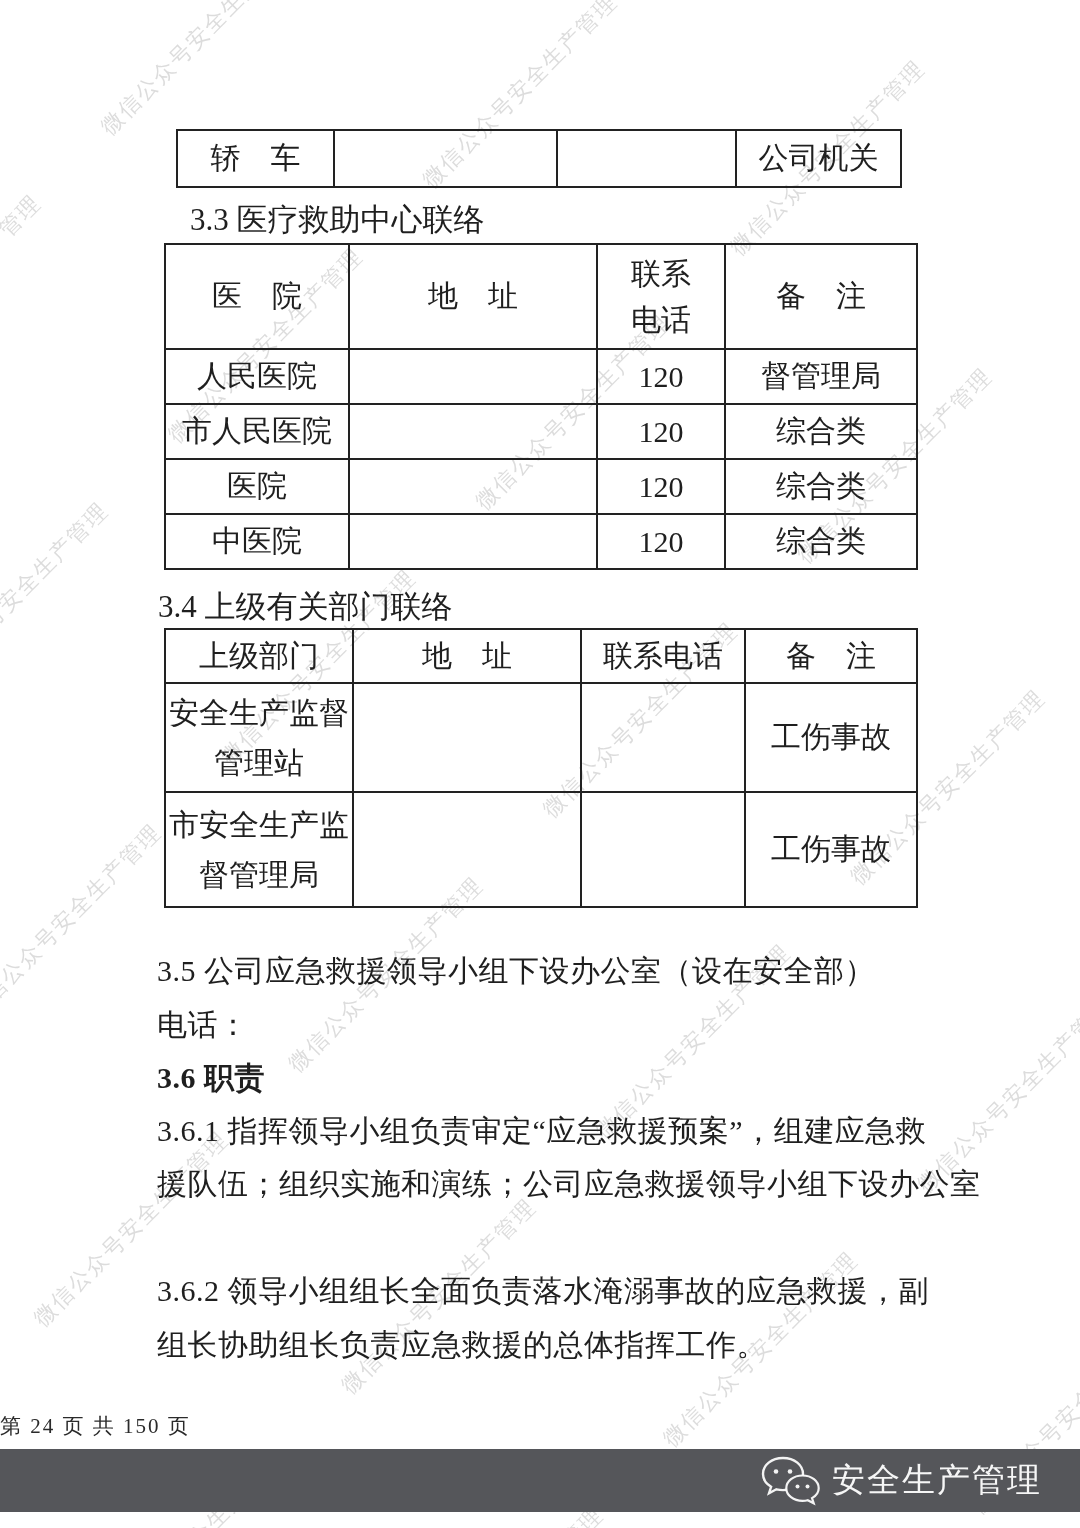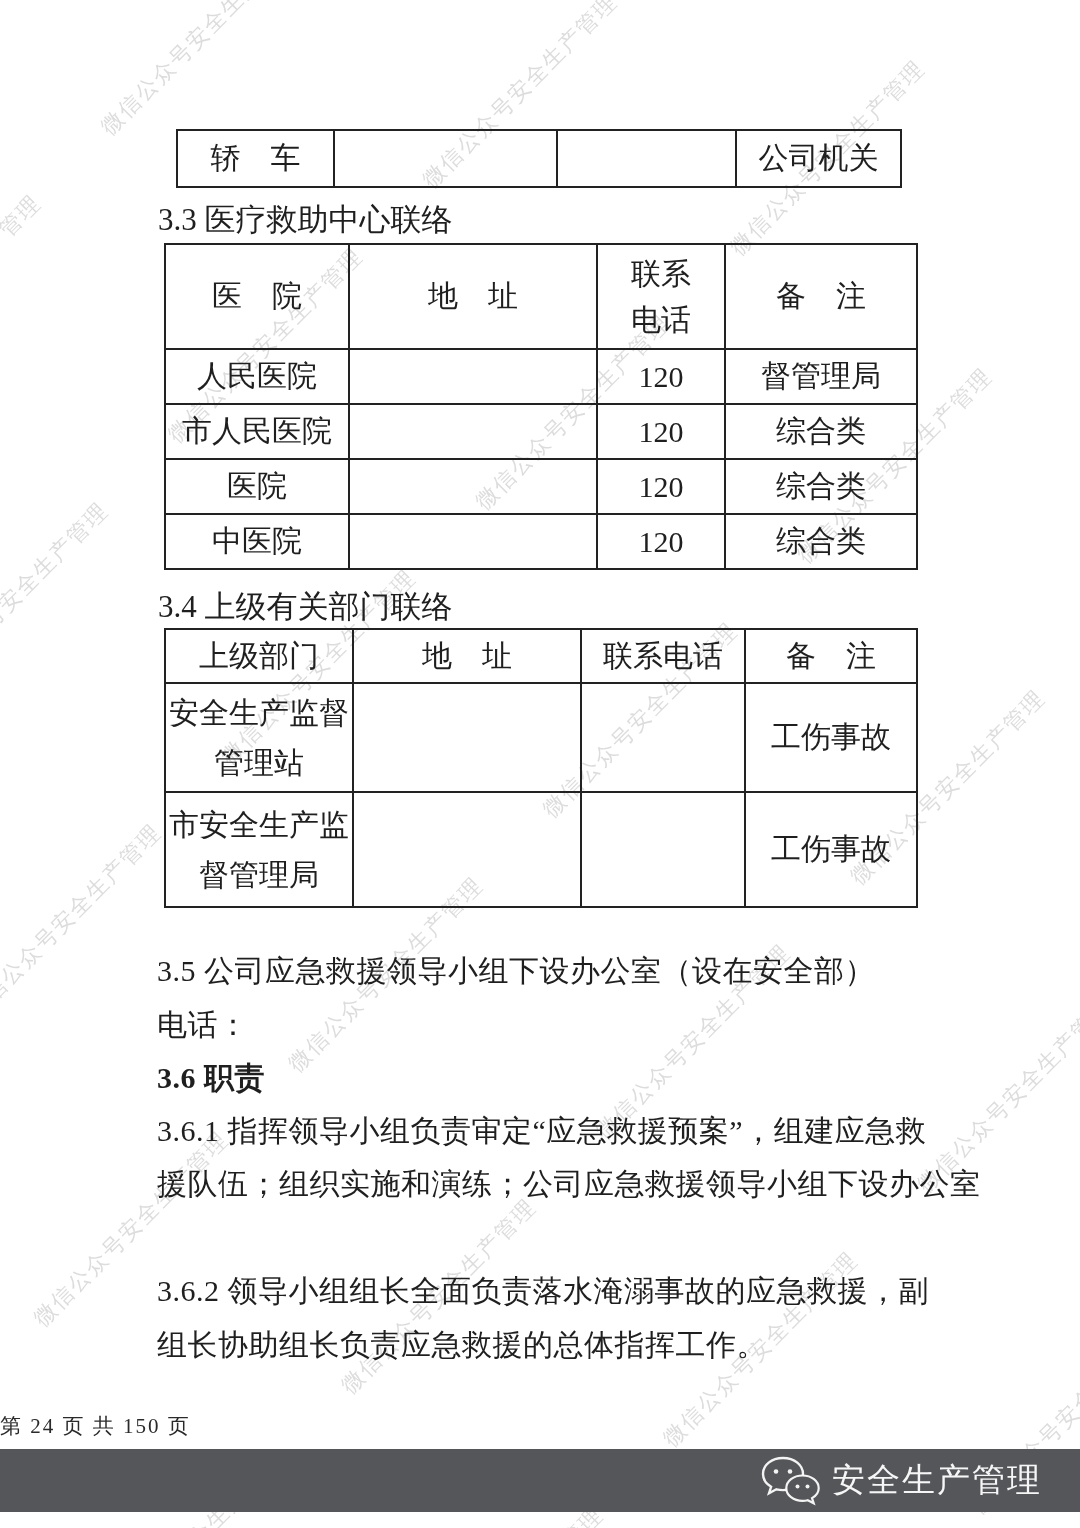--- a/index.html
+++ b/index.html
@@ -28,21 +28,21 @@
   .t33 .r td{height:53px;}
 
   .t34{left:164px;top:628px;width:752px;}
   .t34 .hdr td{height:52px;}
   .t34 .r1 td{height:107px;}
   .t34 .r2 td{height:113px;}
   .two-line div{line-height:50px;}
   .hdr2 div{line-height:46px;}
 
   .sec-h{position:absolute;left:158px;font-size:31px;white-space:nowrap;}
-  .h33{top:199px;}
+  .h33{top:199px;margin-left:32px;}
   .h34{top:586px;}
 
   .bl{position:absolute;left:157px;width:790px;font-size:30px;white-space:nowrap;
       letter-spacing:.5px;margin-top:30px;}
   .bold{font-weight:bold;}
 
   .footer{position:absolute;top:1412px;left:0;width:100%;text-align:left;
           font-size:21px;letter-spacing:2px;color:#2a2a2a;}
 
   .bottom-bar{position:absolute;top:1449px;left:0;width:100%;height:63px;

